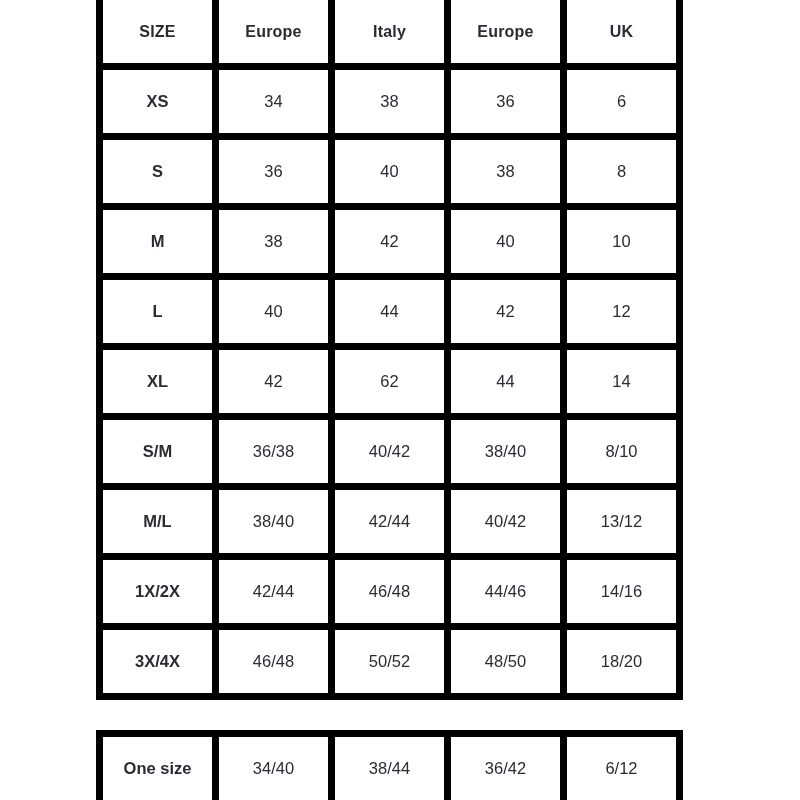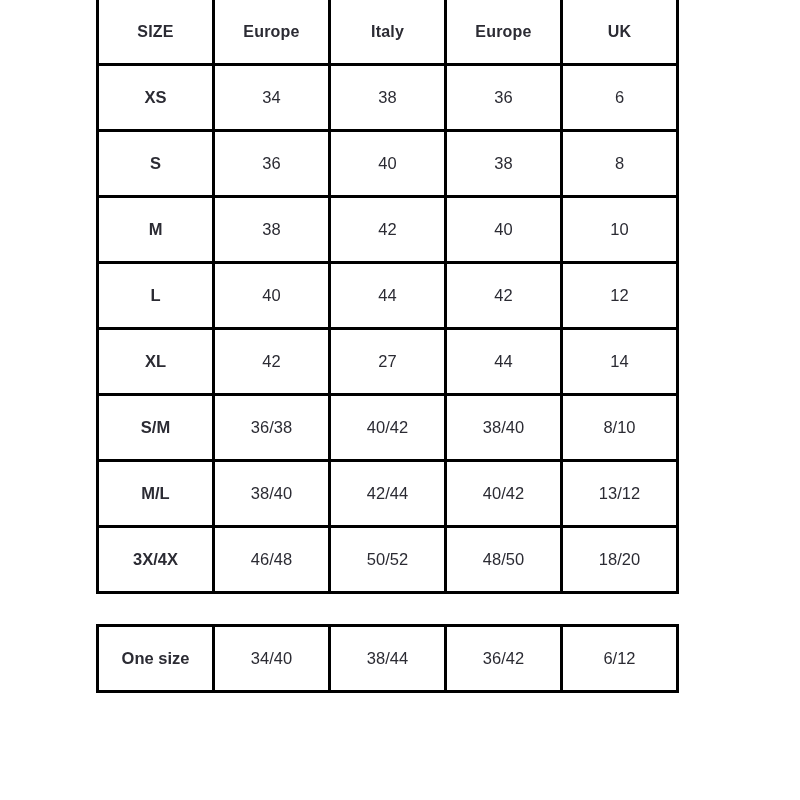--- a/index.html
+++ b/index.html
@@ -34,21 +34,21 @@
   table.main-table {
     margin-top: 0;
   }
   table.extra-table {
     margin-top: 30px;
     border-radius: 29px;
   }
   col.c-size { width: 116px; }
   col.c-val  { width: 116px; }
   td, th {
-    border: 3px solid #000000;
+    border: 7px solid #000000;
     text-align: center;
     vertical-align: middle;
     font-size: 16.5px;
     font-weight: 400;
     color: #2b2b33;
     padding: 0;
     height: 63px;
   }
   table.main-table tr:first-child td,
   table.main-table tr:first-child th {
@@ -123,41 +123,48 @@
           <td class="rowlabel">L</td>
           <td>40</td>
           <td>44</td>
           <td>42</td>
           <td>12</td>
         </tr>
 
         <tr>
           <td class="rowlabel">XL</td>
           <td>42</td>
-          <td>27</td>
+          <td>62</td>
           <td>44</td>
           <td>14</td>
         </tr>
 
         <tr>
           <td class="rowlabel wide">S/M</td>
           <td>36/38</td>
           <td>40/42</td>
           <td>38/40</td>
           <td>8/10</td>
         </tr>
 
         <tr>
           <td class="rowlabel wide">M/L</td>
           <td>38/40</td>
           <td>42/44</td>
           <td>40/42</td>
           <td>13/12</td>
         </tr>
 
+        <tr>
+          <td class="rowlabel wide">1X/2X</td>
+          <td>42/44</td>
+          <td>46/48</td>
+          <td>44/46</td>
+          <td>14/16</td>
+        </tr>
 
         <tr>
           <td class="rowlabel wide">3X/4X</td>
           <td>46/48</td>
           <td>50/52</td>
           <td>48/50</td>
           <td>18/20</td>
         </tr>
       </tbody>
     </table>

